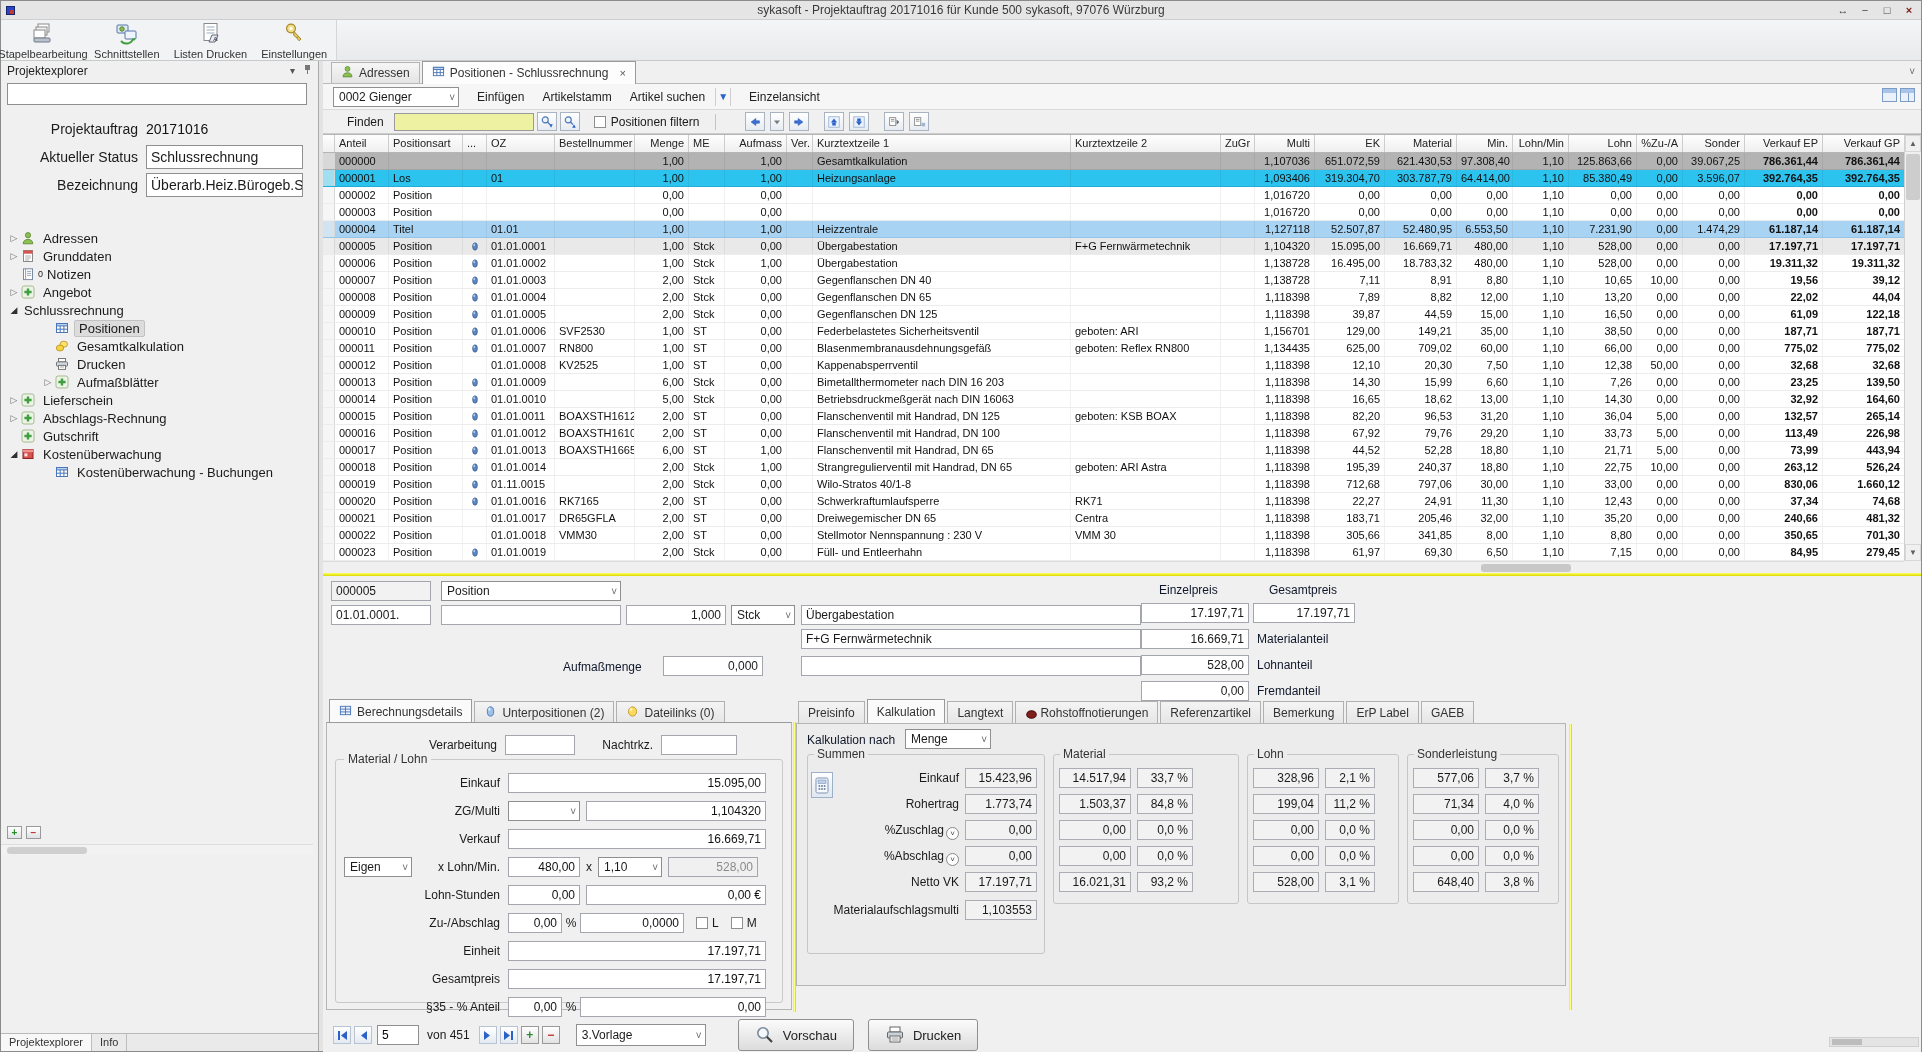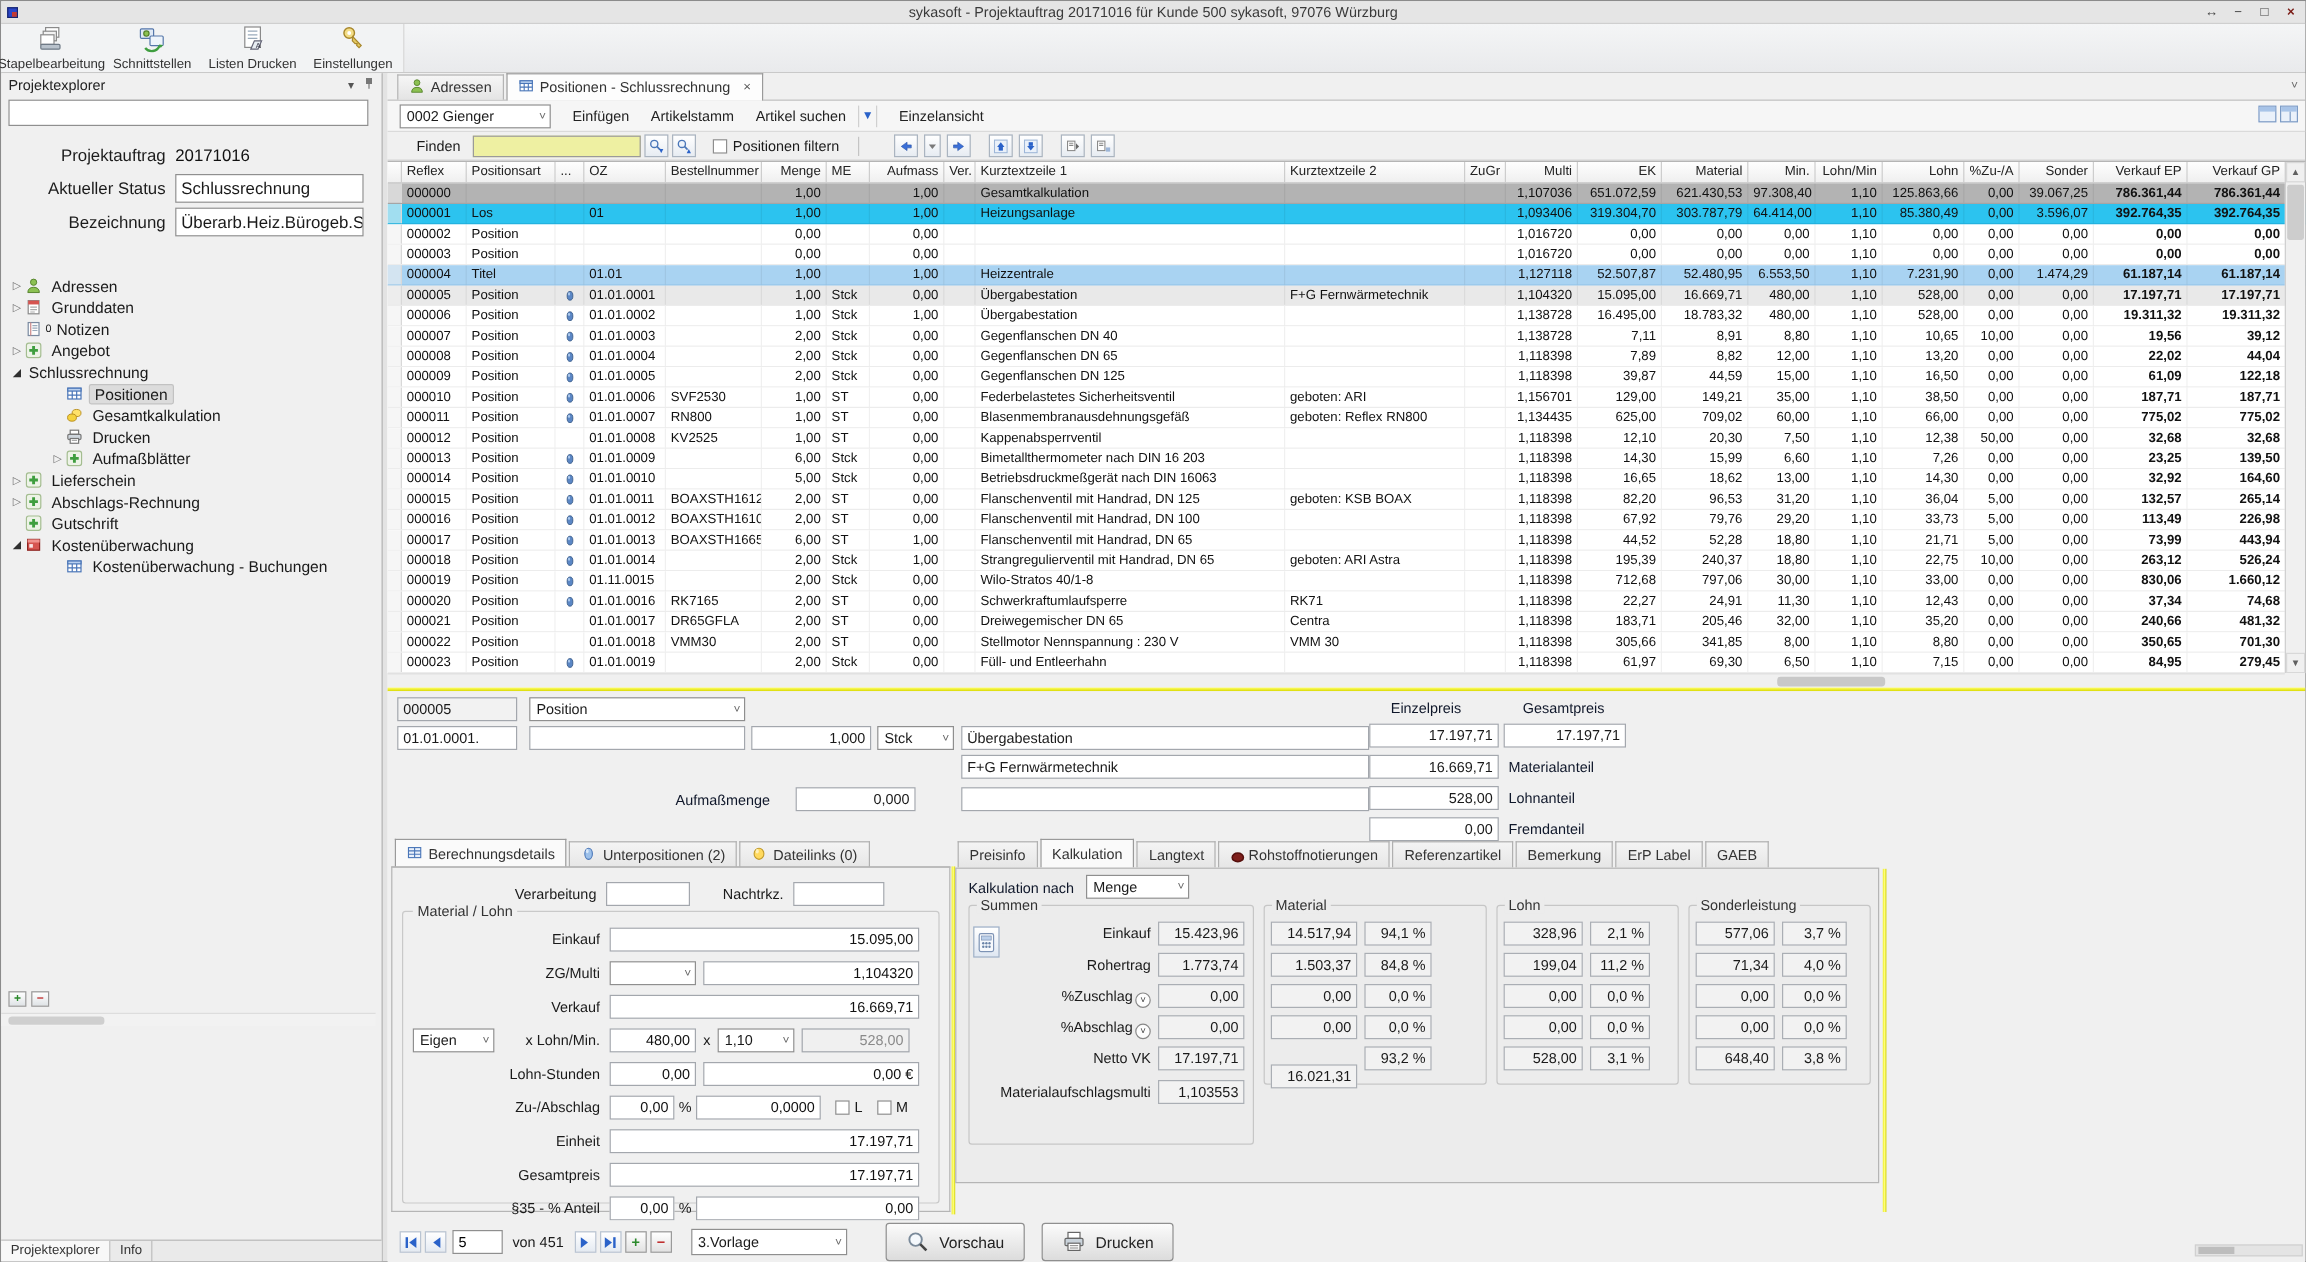--- a/index.html
+++ b/index.html
@@ -489,21 +489,21 @@
               <rect x="11" y="9" width="4" height="4" fill="#9db6d8"></rect>
             </svg>
           </span>
       </div>
     </div>
 
     <div class="grid-wrap">
       <div id="grid">
           <div class="g-head">
             <div class="g-hc" style="width:12px"></div>
-            <div class="g-hc" style="width:54px">Reflex</div>
+            <div class="g-hc" style="width:54px">Anteil</div>
             <div class="g-hc" style="width:74px">Positionsart</div>
             <div class="g-hc" style="width:24px">...</div>
             <div class="g-hc" style="width:68px">OZ</div>
             <div class="g-hc" style="width:80px">Bestellnummer</div>
             <div class="g-hc r" style="width:54px">Menge</div>
             <div class="g-hc" style="width:36px">ME</div>
             <div class="g-hc r" style="width:62px">Aufmass</div>
             <div class="g-hc" style="width:26px">Ver.</div>
             <div class="g-hc" style="width:258px">Kurztextzeile 1</div>
             <div class="g-hc" style="width:150px">Kurztextzeile 2</div>
@@ -1383,21 +1383,21 @@
             </div>
             <div class="kg" style="left:450px;top:30px;width:152px;height:150px">
               <span class="kg-label" style="left:6px;top:-8px">Lohn</span>
             </div>
             <div class="kg" style="left:610px;top:30px;width:152px;height:150px">
               <span class="kg-label" style="left:6px;top:-8px">Sonderleistung</span>
             </div>
             <div class="klabel" style="left:0;top:47px;width:162px"><span>Einkauf</span></div>
             <div class="kbox" style="left:168px;top:44px;width:72px">15.423,96</div>
             <div class="kbox" style="left:262px;top:44px;width:72px">14.517,94</div>
-            <div class="kbox" style="left:340px;top:44px;width:56px">94,1 %</div>
+            <div class="kbox" style="left:340px;top:44px;width:56px">33,7 %</div>
             <div class="kbox" style="left:456px;top:44px;width:66px">328,96</div>
             <div class="kbox" style="left:528px;top:44px;width:50px">2,1 %</div>
             <div class="kbox" style="left:616px;top:44px;width:66px">577,06</div>
             <div class="kbox" style="left:688px;top:44px;width:54px">3,7 %</div>
             <div class="klabel" style="left:0;top:73px;width:162px"><span>Rohertrag</span></div>
             <div class="kbox" style="left:168px;top:70px;width:72px">1.773,74</div>
             <div class="kbox" style="left:262px;top:70px;width:72px">1.503,37</div>
             <div class="kbox" style="left:340px;top:70px;width:56px">84,8 %</div>
             <div class="kbox" style="left:456px;top:70px;width:66px">199,04</div>
             <div class="kbox" style="left:528px;top:70px;width:50px">11,2 %</div>
@@ -1414,21 +1414,21 @@
             <div class="klabel" style="left:0;top:125px;width:162px"><span>%Abschlag</span><span class="kdrop">˅</span></div>
             <div class="kbox" style="left:168px;top:122px;width:72px">0,00</div>
             <div class="kbox" style="left:262px;top:122px;width:72px">0,00</div>
             <div class="kbox" style="left:340px;top:122px;width:56px">0,0 %</div>
             <div class="kbox" style="left:456px;top:122px;width:66px">0,00</div>
             <div class="kbox" style="left:528px;top:122px;width:50px">0,0 %</div>
             <div class="kbox" style="left:616px;top:122px;width:66px">0,00</div>
             <div class="kbox" style="left:688px;top:122px;width:54px">0,0 %</div>
             <div class="klabel" style="left:0;top:151px;width:162px"><span>Netto VK</span></div>
             <div class="kbox" style="left:168px;top:148px;width:72px">17.197,71</div>
-            <div class="kbox" style="left:262px;top:163px;width:72px">16.021,31</div>
+            <div class="kbox" style="left:262px;top:148px;width:72px">16.021,31</div>
             <div class="kbox" style="left:340px;top:148px;width:56px">93,2 %</div>
             <div class="kbox" style="left:456px;top:148px;width:66px">528,00</div>
             <div class="kbox" style="left:528px;top:148px;width:50px">3,1 %</div>
             <div class="kbox" style="left:616px;top:148px;width:66px">648,40</div>
             <div class="kbox" style="left:688px;top:148px;width:54px">3,8 %</div>
             <div class="klabel" style="left:0;top:179px;width:162px"><span>Materialaufschlagsmulti</span></div>
             <div class="kbox" style="left:168px;top:176px;width:72px">1,103553</div>
           </div>
       </div>
     </div>

